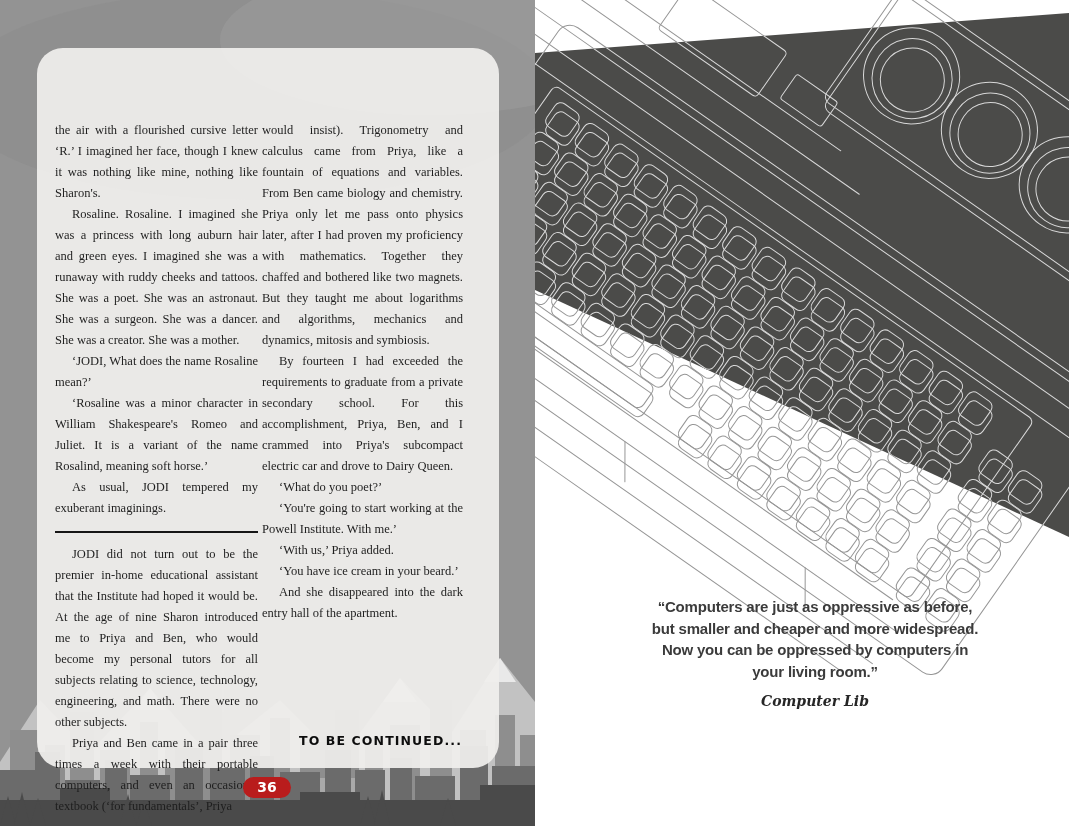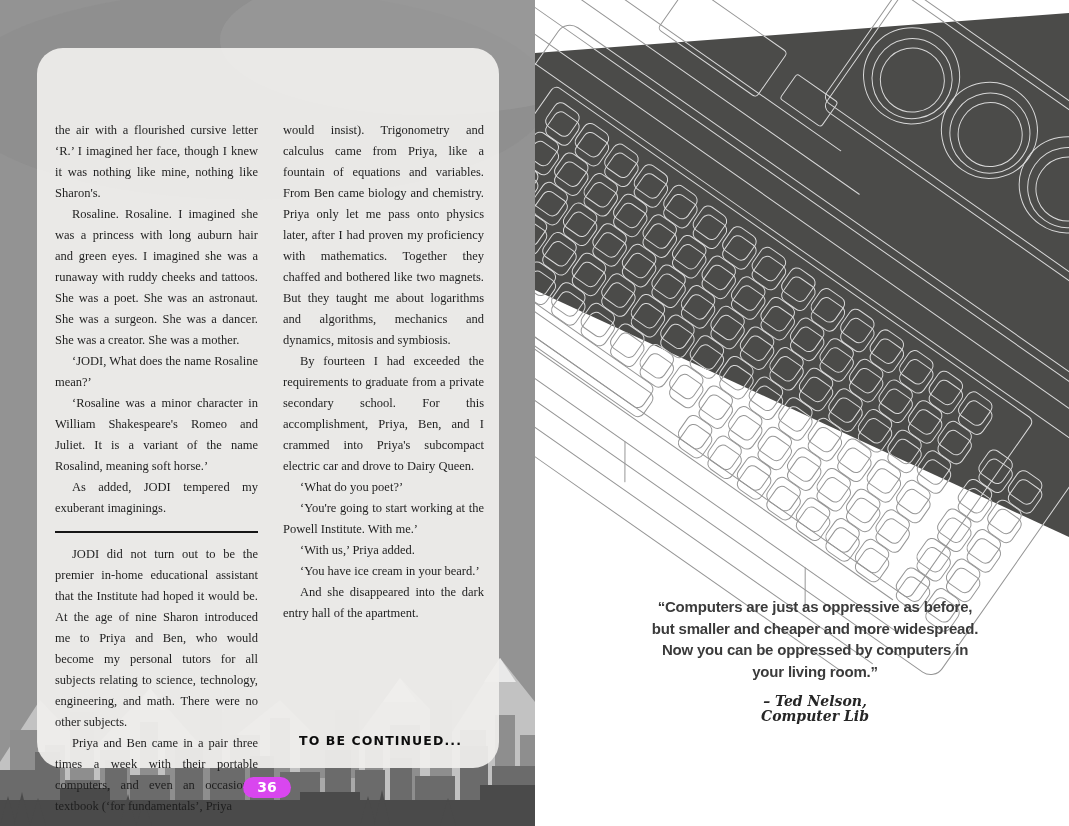--- a/index.html
+++ b/index.html
@@ -6,29 +6,29 @@
   #spread{position:relative;width:1069px;height:826px;overflow:hidden;
           font-family:"Liberation Serif",serif;background:#fff;}
 
   
   #left-page{position:absolute;left:0;top:0;width:535px;height:826px;overflow:hidden;}
   #left-bg{position:absolute;left:0;top:0;}
   #page-card{position:absolute;left:37px;top:48px;width:462px;height:720px;
              border-radius:26px;background:rgba(239,238,236,0.94);}
   .story-col{position:absolute;top:72px;color:#1e1e1e;font-size:12.5px;line-height:21px;}
   #story-col-1{left:18px;width:203px;}
-  #story-col-2{left:246px;width:201px;}
+  #story-col-2{left:225px;width:201px;}
   .p{margin:0;text-align:justify;}
   .p.ind{text-indent:17px;}
   .divider{height:2px;background:#161616;margin:12px 0 11px 0;}
   #to-be-continued{position:absolute;right:37px;top:685px;
       font-family:"DejaVu Sans",sans-serif;font-weight:bold;font-size:12.5px;
       letter-spacing:1.1px;color:#0d0d0d;text-align:center;}
   #page-number-badge{position:absolute;left:243px;top:777px;width:48px;height:21px;
-      background:#d946ef;border-radius:11px;color:#fff;
+      background:#b91c1c;border-radius:11px;color:#fff;
       font-family:"DejaVu Sans",sans-serif;font-weight:bold;font-size:14px;
       text-align:center;line-height:21px;}
 
   
   #right-page{position:absolute;left:535px;top:0;width:534px;height:826px;background:#ffffff;overflow:hidden;}
   #illustration{position:absolute;left:0;top:0;}
   .art{fill:none;stroke-width:1;stroke-linejoin:round;stroke-linecap:round;}
   #pull-quote{position:absolute;left:0;top:596px;width:534px;padding-left:26px;box-sizing:border-box;
       text-align:center;font-family:"Liberation Sans",sans-serif;font-weight:bold;
       font-size:15px;line-height:21.5px;letter-spacing:-0.2px;color:#3b3b3b;}
@@ -103,21 +103,21 @@
           <polygon points="440,826 448,798 456,826"></polygon>
       </g>
     </svg>
 
     <div id="page-card">
       <div id="story-col-1" class="story-col">
         <p class="p">the air with a flourished cursive letter ‘R.’ I imagined her face, though I knew it was nothing like mine, nothing like Sharon's.</p>
         <p class="p ind">Rosaline. Rosaline. I imagined she was a princess with long auburn hair and green eyes. I imagined she was a runaway with ruddy cheeks and tattoos. She was a poet. She was an astronaut. She was a surgeon. She was a dancer. She was a creator. She was a mother.</p>
         <p class="p ind">‘JODI, What does the name Rosaline mean?’</p>
         <p class="p ind">‘Rosaline was a minor character in William Shakespeare's Romeo and Juliet. It is a variant of the name Rosalind, meaning soft horse.’</p>
-        <p class="p ind">As added, JODI tempered my exuberant imaginings.</p>
+        <p class="p ind">As usual, JODI tempered my exuberant imaginings.</p>
         <div class="divider"></div>
         <p class="p ind">JODI did not turn out to be the premier in-home educational assistant that the Institute had hoped it would be. At the age of nine Sharon introduced me to Priya and Ben, who would become my personal tutors for all subjects relating to science, technology, engineering, and math. There were no other subjects.</p>
         <p class="p ind">Priya and Ben came in a pair three times a week with their portable computers, and even an occasional textbook (‘for fundamentals’, Priya</p>
       </div>
       <div id="story-col-2" class="story-col">
         <p class="p">would insist). Trigonometry and calculus came from Priya, like a fountain of equations and variables. From Ben came biology and chemistry. Priya only let me pass onto physics later, after I had proven my proficiency with mathematics. Together they chaffed and bothered like two magnets. But they taught me about logarithms and algorithms, mechanics and dynamics, mitosis and symbiosis.</p>
         <p class="p ind">By fourteen I had exceeded the requirements to graduate from a private secondary school. For this accomplishment, Priya, Ben, and I crammed into Priya's subcompact electric car and drove to Dairy Queen.</p>
         <p class="p ind">‘What do you poet?’</p>
         <p class="p ind">‘You're going to start working at the Powell Institute. With me.’</p>
         <p class="p ind">‘With us,’ Priya added.</p>
@@ -590,17 +590,16 @@
         </g>
     </svg>
 
     <div id="pull-quote">
       <div>“Computers are just as oppressive as before,</div>
       <div>but smaller and cheaper and more widespread.</div>
       <div>Now you can be oppressed by computers in</div>
       <div>your living room.”</div>
     </div>
     <div id="quote-attribution">
-      <div>– Ted Nelson,</div>
       <div>Computer Lib</div>
     </div>
   </div>
 </div>
 
 </body></html>

